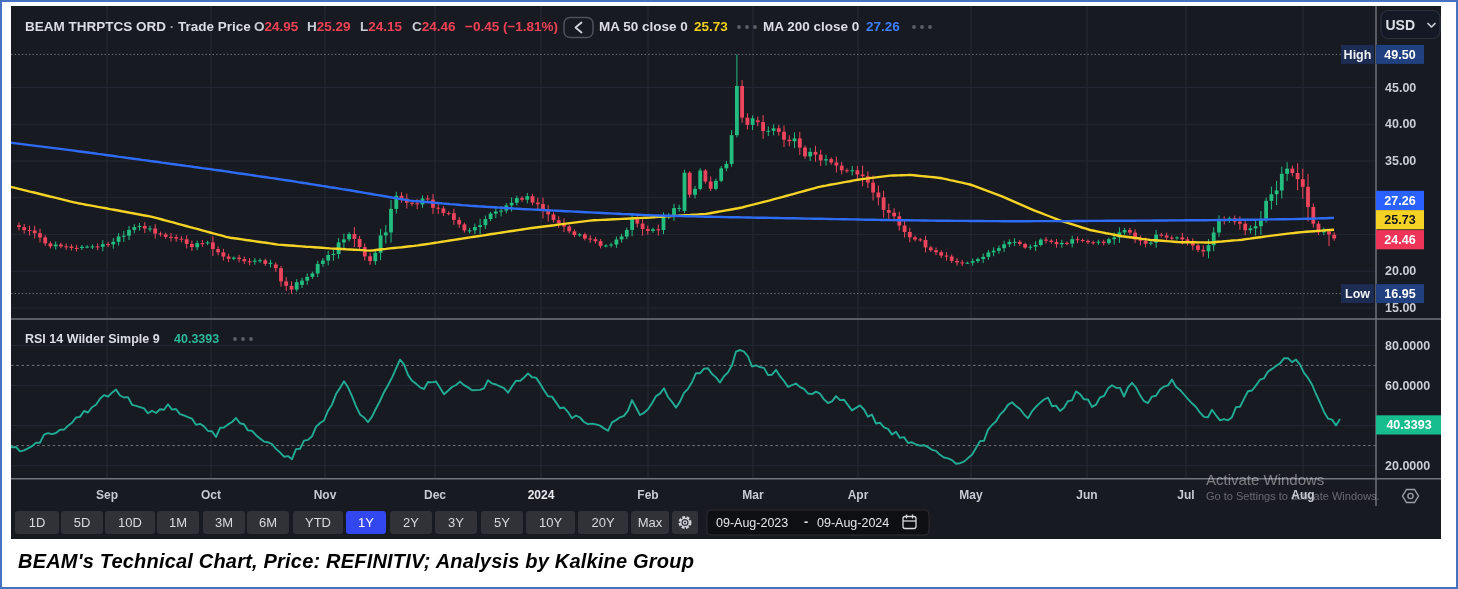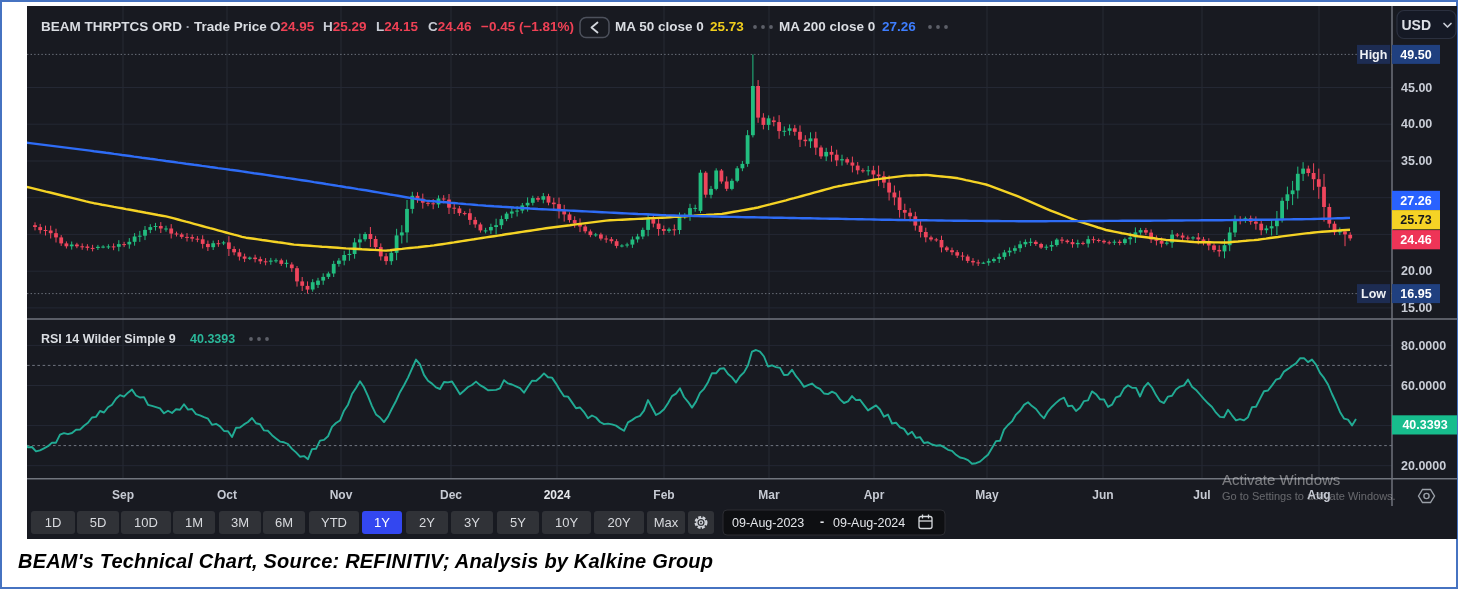--- a/index.html
+++ b/index.html
@@ -1,16 +1,16 @@
 <!DOCTYPE html>
 <html><head><meta charset="utf-8"><style>
 html,body{margin:0;padding:0;background:#ffffff;width:1458px;height:589px;overflow:hidden;}
 *{box-sizing:border-box;font-family:"Liberation Sans",sans-serif;}
 #frame{position:absolute;left:0;top:0;width:1458px;height:589px;border:2.5px solid #4673c1;background:#ffffff;box-sizing:border-box;}
-#chart{position:absolute;left:11px;top:6px;width:1430px;height:533px;margin-left:16px;}
+#chart{position:absolute;left:11px;top:6px;width:1430px;height:533px;}
 #cap{position:absolute;left:18px;top:550px;font-size:20px;font-weight:bold;font-style:italic;color:#000;white-space:nowrap;letter-spacing:0.2px;}
 </style></head>
 <body>
 <div id="frame"></div>
 <div id="chart"><svg width="1430" height="533" viewBox="0 0 1430 533" font-family="Liberation Sans, sans-serif">
       <rect x="0" y="0" width="1430" height="533" fill="#181a21"></rect>
       <line x1="96" y1="0" x2="96" y2="472.7" stroke="#272b35" stroke-width="1"></line>
       <line x1="200" y1="0" x2="200" y2="472.7" stroke="#272b35" stroke-width="1"></line>
       <line x1="314" y1="0" x2="314" y2="472.7" stroke="#272b35" stroke-width="1"></line>
       <line x1="424" y1="0" x2="424" y2="472.7" stroke="#272b35" stroke-width="1"></line>
@@ -655,13 +655,13 @@
       <text x="705" y="521.3" font-size="12.5" font-weight="500" fill="#e4e6ea">09-Aug-2023</text>
       <text x="793" y="520.3" font-size="12.5" font-weight="700" fill="#e4e6ea">-</text>
       <text x="806" y="521.3" font-size="12.5" font-weight="500" fill="#e4e6ea">09-Aug-2024</text>
       <g stroke="#d8dade" stroke-width="1.3" fill="none">
         <rect x="892" y="510.5" width="13" height="12" rx="2"></rect>
         <line x1="895.5" y1="508.5" x2="895.5" y2="512.5"></line>
         <line x1="901.5" y1="508.5" x2="901.5" y2="512.5"></line>
         <line x1="892" y1="515" x2="905" y2="515"></line>
       </g>
     </svg></div>
-<div id="cap">BEAM's Technical Chart, Source: REFINITIV; Analysis by Kalkine Group</div>
+<div id="cap">BEAM's Technical Chart, Price: REFINITIV; Analysis by Kalkine Group</div>
 
 </body></html>

